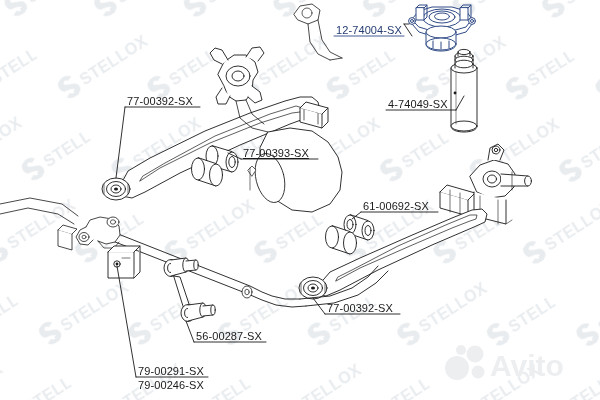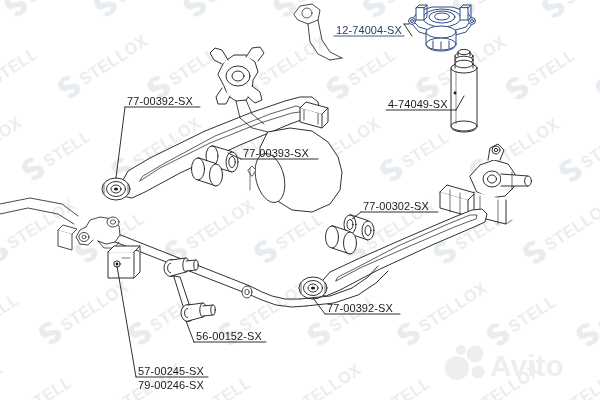--- a/index.html
+++ b/index.html
@@ -342,26 +342,26 @@
     </g>
   </svg>
 
   <div id="label-layer">
     <div class="part-label highlight" style="left:336px; top:24px;">12-74004-SX</div>
 
     <div class="part-label" style="left:388px; top:98px;">4-74049-SX</div>
 
     <div class="part-label" style="left:127px; top:95px;">77-00392-SX</div>
 
-    <div class="part-label" style="left:243px; top:147px;">77-00393-SX</div>
-
-    <div class="part-label" style="left:363px; top:200px;">77-00302-SX</div>
+    <div class="part-label" style="left:243px; top:147px;text-decoration:underline;">77-00393-SX</div>
+
+    <div class="part-label" style="left:363px; top:200px;">61-00692-SX</div>
 
     <div class="part-label" style="left:327px; top:302px;">77-00392-SX</div>
 
-    <div class="part-label" style="left:196px; top:330px;">56-00152-SX</div>
-
-    <div class="part-label" style="left:138px; top:365px;">57-00245-SX</div>
+    <div class="part-label" style="left:196px; top:330px;">56-00287-SX</div>
+
+    <div class="part-label" style="left:138px; top:365px;">79-00291-SX</div>
 
     <div class="part-label" style="left:138px; top:379px;text-align:right;">79-00246-SX</div>
   </div>
 
 </div>
 
 </body></html>

